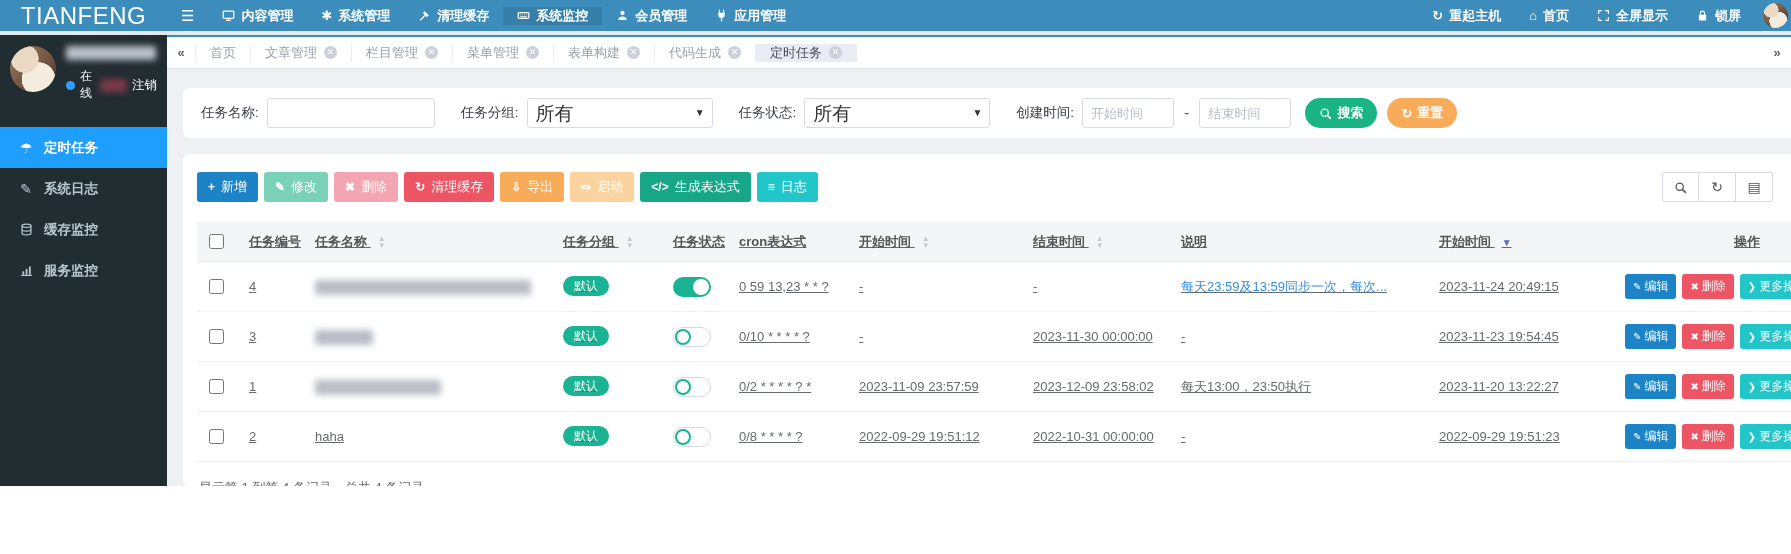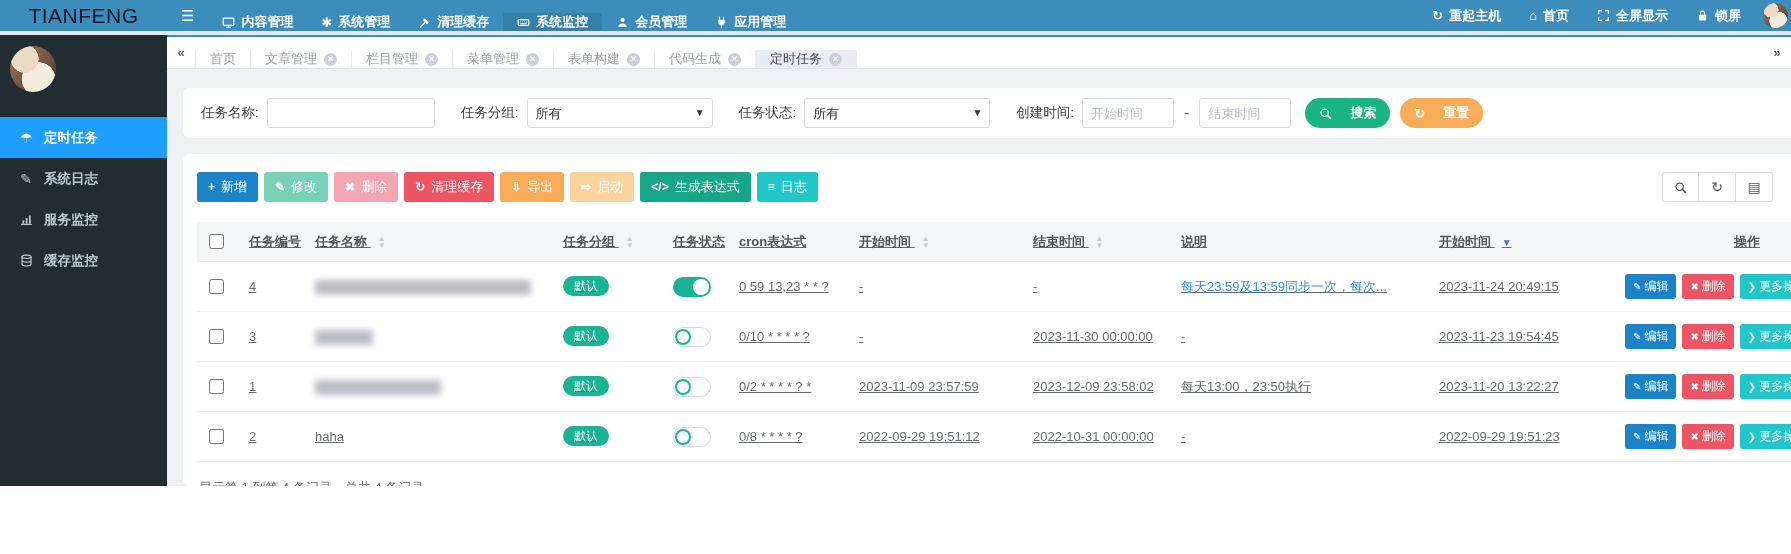--- a/index.html
+++ b/index.html
@@ -3,22 +3,22 @@
 <meta charset="utf-8">
 <style>
   html,body{margin:0;padding:0;}
   body{width:1791px;height:554px;background:#fff;overflow:hidden;
        font-family:"Liberation Sans","DejaVu Sans",sans-serif;color:#676a6c;}
   .screen{width:1791px;height:486px;display:flex;flex-direction:column;}
 
   
   .navbar{height:31px;background:#3c8dbc;display:flex;align-items:stretch;color:#fff;flex:0 0 auto;}
   .brand{width:167px;display:flex;align-items:center;justify-content:center;
-         font-size:21px;letter-spacing:.5px;color:#0f172a;}
-  .nav-items{display:flex;align-items:flex-end;}
+         font-size:24px;letter-spacing:.5px;color:#ffffff;}
+  .nav-items{display:flex;align-items:center;}
   .nav-item{display:flex;align-items:center;gap:6px;padding:0 14px;font-size:13px;
             font-weight:700;cursor:pointer;white-space:nowrap;}
   .nav-item.active{background:#367fa9;}
   .nav-item .icon{display:inline-flex;align-items:center;font-size:13px;line-height:1;}
   .hamburger{display:flex;align-items:center;padding:0 14px;font-size:15px;cursor:pointer;}
   .nav-right{margin-left:auto;display:flex;align-items:center;}
   .nav-avatar{width:25px;height:25px;border-radius:50%;margin:0 3px 0 8px;flex:0 0 auto;}
   .photo{background:
      radial-gradient(circle at 32% 28%,#ecd9c4 0 30%,rgba(0,0,0,0) 31%),
      radial-gradient(circle at 62% 72%,#f4ecdc 0 38%,rgba(0,0,0,0) 39%),
@@ -67,26 +67,26 @@
                 padding:0 18px;margin-bottom:16px;}
   .fgroup{display:flex;align-items:center;gap:8px;margin-right:26px;}
   .flabel{font-size:13.5px;color:#3a3f47;white-space:nowrap;}
   .f-input{height:30px;border:1px solid #d8dce2;border-radius:3px;padding:0 8px;
            font-size:13px;color:#555;outline:none;box-sizing:border-box;background:#fff;}
   .f-input::placeholder{color:#b6bcc4;}
   .name-input{width:168px;}
   .date-input{width:92px;}
   .sel-wrap{position:relative;display:inline-block;}
   .f-select{appearance:none;-webkit-appearance:none;height:30px;border:1px solid #d8dce2;
-            border-radius:3px;background:#fff;font-size:13px;color:#333;
+            border-radius:3px;background:#fff;font-size:19px;color:#333;
             padding:0 26px 0 8px;width:186px;outline:none;}
   .sel-caret{position:absolute;right:8px;top:9px;font-size:10px;color:#333;pointer-events:none;}
   .dash{color:#666;margin:0 2px;}
   .btn-pill{height:30px;border-radius:15px;border:none;color:#fff;font-size:13px;font-weight:700;
-            display:inline-flex;align-items:center;gap:18px;padding:0 14px;cursor:pointer;}
+            display:inline-flex;align-items:center;gap:5px;padding:0 14px;cursor:pointer;}
   .btn-search{background:#18b482;margin-left:14px;}
   .btn-reset{background:#f8ac59;margin-left:10px;}
   .btn-pill .icon{display:inline-flex;align-items:center;font-size:13px;}
 
   .table-panel{flex:1;min-height:0;padding:18px 0 0 14px;position:relative;overflow:hidden;}
   .toolbar{display:flex;align-items:center;gap:6px;}
   .tbtn{height:30px;border:none;border-radius:3px;color:#fff;font-size:13px;
         display:inline-flex;align-items:center;gap:6px;padding:0 11px;cursor:pointer;white-space:nowrap;}
   .tbtn .icon{display:inline-flex;align-items:center;font-size:12px;font-weight:700;line-height:1;}
   .badge-running{height:26px;border:2px solid #1ab394;border-radius:15px;color:#1ab394;
@@ -219,49 +219,58 @@
       <div class="nav-avatar photo"></div>
     </div>
   </header>
   <div class="navbar-gap"></div>
 
   <div class="app">
 
     <aside class="sidebar">
       <div class="user-panel">
         <div class="user-avatar photo"></div>
+        <div class="user-info">
+          <span class="censor user-name-censor"></span>
+          <div class="user-status">
+            <span class="status-dot"></span>
+            <span>在线</span>
+            <span class="censor status-censor"></span>
+            <a class="logout">注销</a>
+          </div>
+        </div>
       </div>
       <nav class="side-menu" id="side-menu">
           <div class="side-item active">
     <span class="icon">☂</span>
     <span class="lbl">定时任务</span>
   </div>
           <div class="side-item">
     <span class="icon">✎</span>
     <span class="lbl">系统日志</span>
+  </div>
+          <div class="side-item">
+    <span class="icon">
+              <svg viewBox="0 0 16 16" width="13" height="13" fill="none" stroke="currentColor" stroke-width="1.5" stroke-linecap="round" stroke-linejoin="round">
+                <ellipse cx="8" cy="3.5" rx="5.5" ry="2"></ellipse>
+                <path d="M2.5 3.5v9c0 1.1 2.5 2 5.5 2s5.5-.9 5.5-2v-9M2.5 8c0 1.1 2.5 2 5.5 2s5.5-.9 5.5-2"></path>
+              </svg>
+            </span>
+    <span class="lbl">缓存监控</span>
   </div>
           <div class="side-item">
     <span class="icon">
               <svg viewBox="0 0 16 16" width="13" height="13" fill="none" stroke="currentColor" stroke-width="1.5" stroke-linecap="round" stroke-linejoin="round">
                 <path d="M2 14h12"></path>
                 <rect x="3" y="9" width="2.2" height="4.2" fill="currentColor" stroke="none"></rect>
                 <rect x="7" y="6" width="2.2" height="7.2" fill="currentColor" stroke="none"></rect>
                 <rect x="11" y="3" width="2.2" height="10.2" fill="currentColor" stroke="none"></rect>
               </svg>
             </span>
     <span class="lbl">服务监控</span>
-  </div>
-          <div class="side-item">
-    <span class="icon">
-              <svg viewBox="0 0 16 16" width="13" height="13" fill="none" stroke="currentColor" stroke-width="1.5" stroke-linecap="round" stroke-linejoin="round">
-                <ellipse cx="8" cy="3.5" rx="5.5" ry="2"></ellipse>
-                <path d="M2.5 3.5v9c0 1.1 2.5 2 5.5 2s5.5-.9 5.5-2v-9M2.5 8c0 1.1 2.5 2 5.5 2s5.5-.9 5.5-2"></path>
-              </svg>
-            </span>
-    <span class="lbl">缓存监控</span>
   </div>
         </nav>
     </aside>
 
     <div class="main">
 
       <div class="tabbar">
         <div class="tab-scroll">
           <span>«</span>
         </div>

